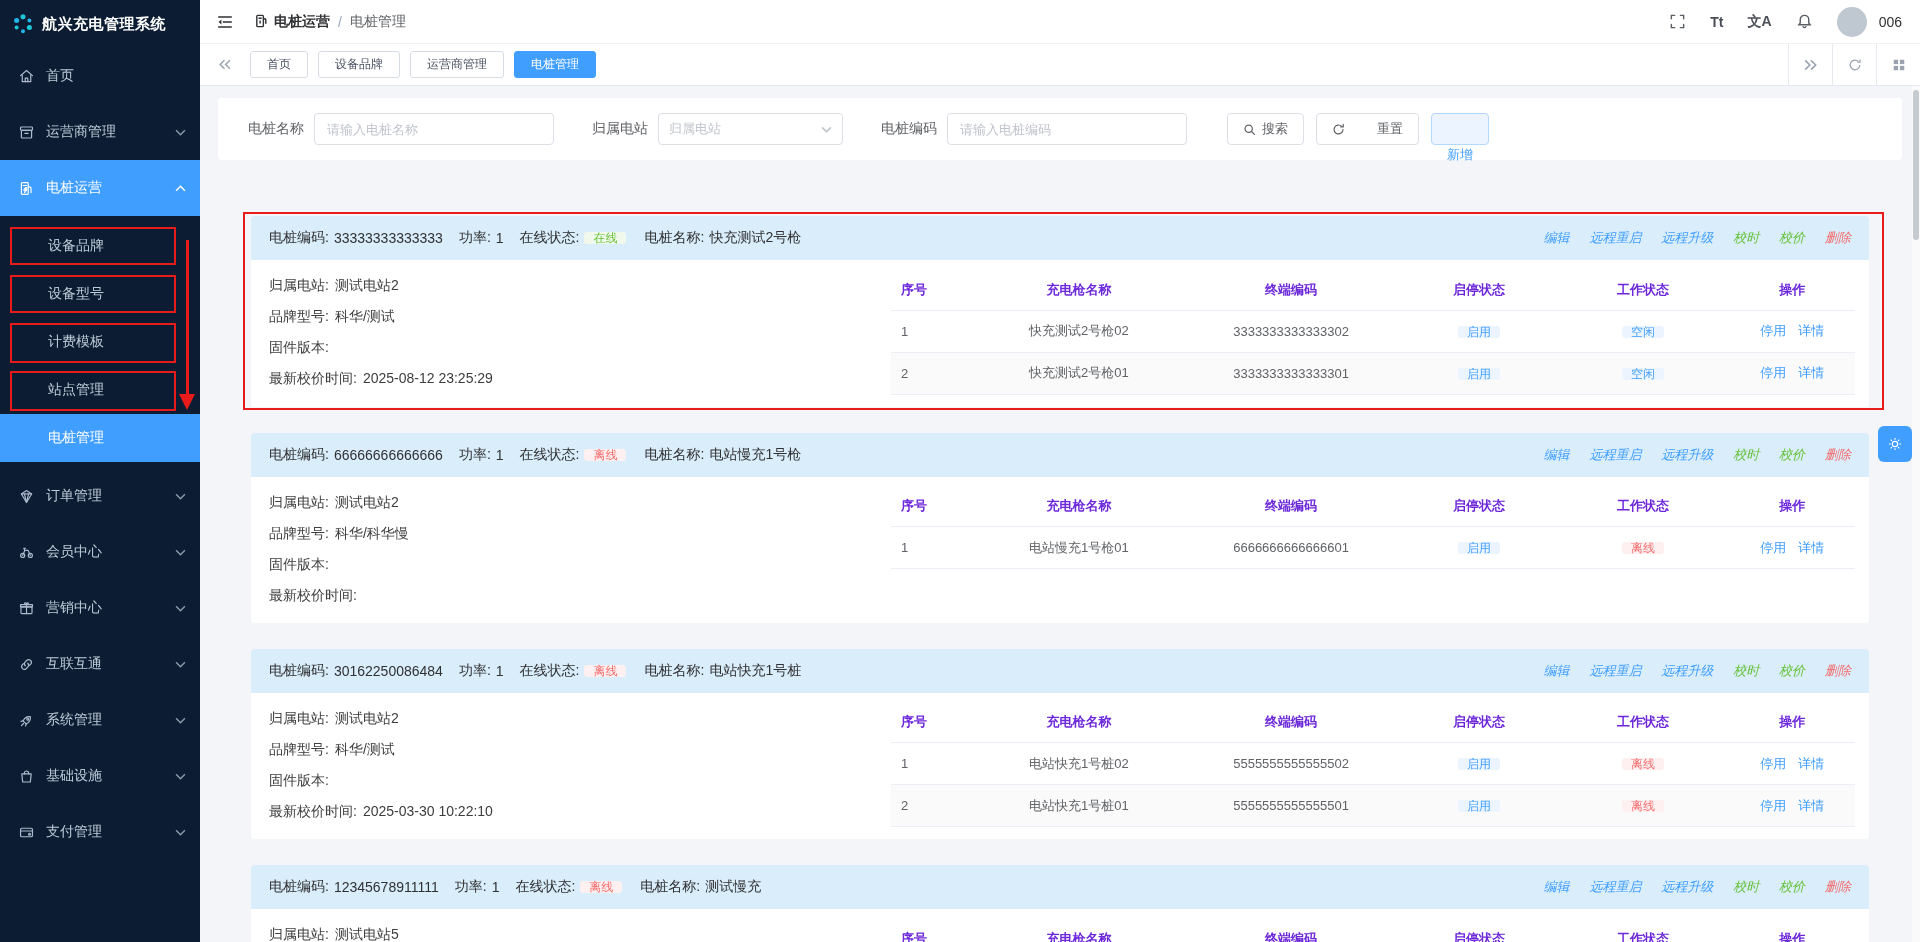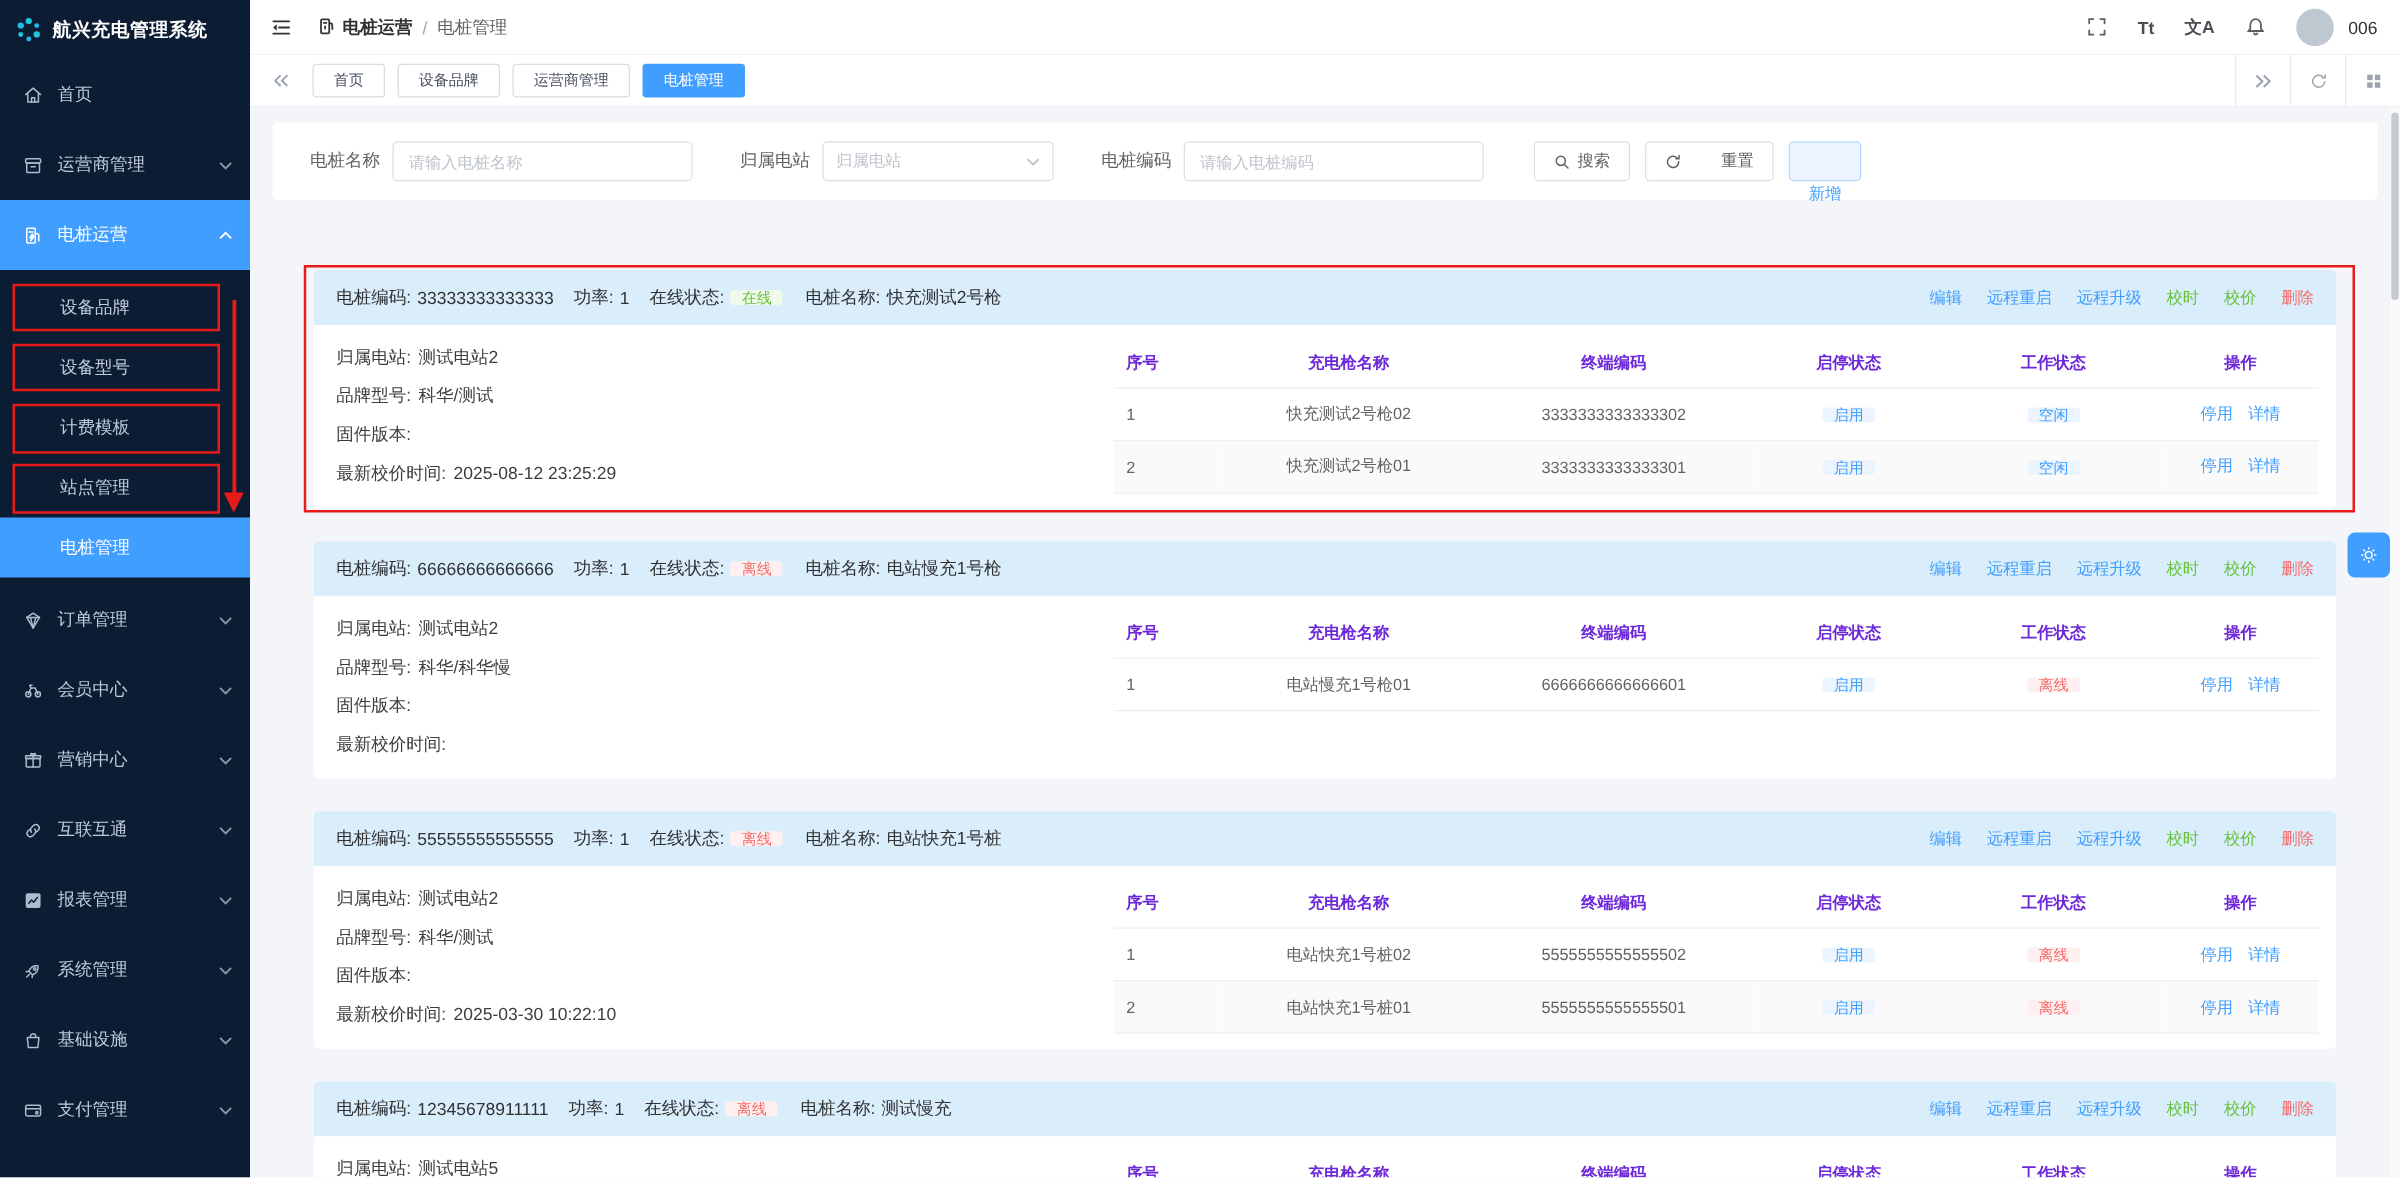--- a/index.html
+++ b/index.html
@@ -69,21 +69,21 @@
   .cards { margin:56px 33px 0; }
   .pile-card { margin-bottom:26px; border-radius:4px; background:#fff; }
   .pile-card-header { height:44px; background:#d9edfb; border-radius:4px 4px 0 0; display:flex; align-items:center; padding:0 18px; font-size:14px; color:#303133; }
   .s-lbl { margin-right:5px; white-space:nowrap; }
   .s-val { margin-right:16px; white-space:nowrap; }
   .badge { display:inline-block; padding:0 9px; border-radius:3px; font-size:12px; line-height:1; }
   .hdr-badge { margin-right:18px; }
   .b-green { background:#f0f9eb; color:#67c23a; }
   .b-red   { background:#fef0f0; color:#f56c6c; }
   .b-blue  { background:#ecf5ff; color:#409eff; }
-  .pile-actions { margin-left:auto; white-space:nowrap; }
+  .pile-actions { margin-left:auto; white-space:nowrap;font-style:italic; }
   .lnk { font-size:13px; color:#409eff; cursor:pointer; text-decoration:none; }
   .lnk.green { color:#67c23a; } .lnk.red { color:#f56c6c; }
   .pile-actions .lnk { margin-left:16px; }
   .pile-card-body { display:flex; padding:10px 14px 12px 0; }
   .pile-info { width:640px; flex-shrink:0; padding-left:18px; font-size:14px; color:#3d3d3d; }
   .info-line { height:31px; line-height:31px; white-space:nowrap; }
   .il-lbl { margin-right:6px; }
   .gun-wrap { flex:1; min-width:0; }
   .gun-table { width:100%; border-collapse:collapse; font-size:13px; color:#606266; }
   .gun-table th { font-weight:bold; color:#6d28d9; height:40px; border-bottom:1px solid #ebeef5; text-align:center; }
@@ -212,30 +212,20 @@
       <svg class="mi" viewBox="0 0 20 20">
           <path d="M8.5 11.5a3.2 3.2 0 0 1 0-4.5l2-2a3.2 3.2 0 0 1 4.5 4.5L13.5 11"></path>
           <path d="M11.5 8.5a3.2 3.2 0 0 1 0 4.5l-2 2a3.2 3.2 0 0 1-4.5-4.5L6.5 9"></path>
         </svg>
       <span class="mi-label">互联互通</span>
       <svg class="chev" viewBox="0 0 10 6">
           <path d="M1 1l4 4 4-4"></path>
         </svg>
     </div>
 
-    <div class="menu-item">
-      <svg class="mi" viewBox="0 0 20 20">
-          <rect x="3" y="3" width="14" height="14" rx="2" fill="#aebacd" stroke="none"></rect>
-          <path d="M6 12.5l2.5-3 2 2L14 7" stroke="#0c1d33"></path>
-        </svg>
-      <span class="mi-label">报表管理</span>
-      <svg class="chev" viewBox="0 0 10 6">
-          <path d="M1 1l4 4 4-4"></path>
-        </svg>
-    </div>
 
     <div class="menu-item">
       <svg class="mi" viewBox="0 0 20 20">
           <path d="M14.5 5.5c-3.5-.5-7 1.5-8.5 5l3.5 3.5c3.5-1.5 5.5-5 5-8.5z"></path>
           <circle cx="11.5" cy="8.5" r="1.2"></circle>
           <path d="M6.5 13.5L4 16M6 10.5l-2.5.5M9.5 14l-.5 2.5"></path>
         </svg>
       <span class="mi-label">系统管理</span>
       <svg class="chev" viewBox="0 0 10 6">
           <path d="M1 1l4 4 4-4"></path>
@@ -501,21 +491,21 @@
                   </tr>
                 </tbody>
               </table>
             </div>
           </div>
         </section>
 
         <section class="pile-card">
           <div class="pile-card-header">
             <span class="s-lbl">电桩编码:</span>
-              <span class="s-val">55555555555555</span>
+              <span class="s-val">30162250086484</span>
             <span class="s-lbl">功率:</span>
               <span class="s-val">1</span>
             <span class="s-lbl">在线状态:</span>
               <span class="badge b-red hdr-badge">离线</span>
             <span class="s-lbl">电桩名称:</span>
               <span class="s-val">电站快充1号桩</span>
             <div class="pile-actions">
               <a class="lnk">编辑</a>
               <a class="lnk">远程重启</a>
               <a class="lnk">远程升级</a>

